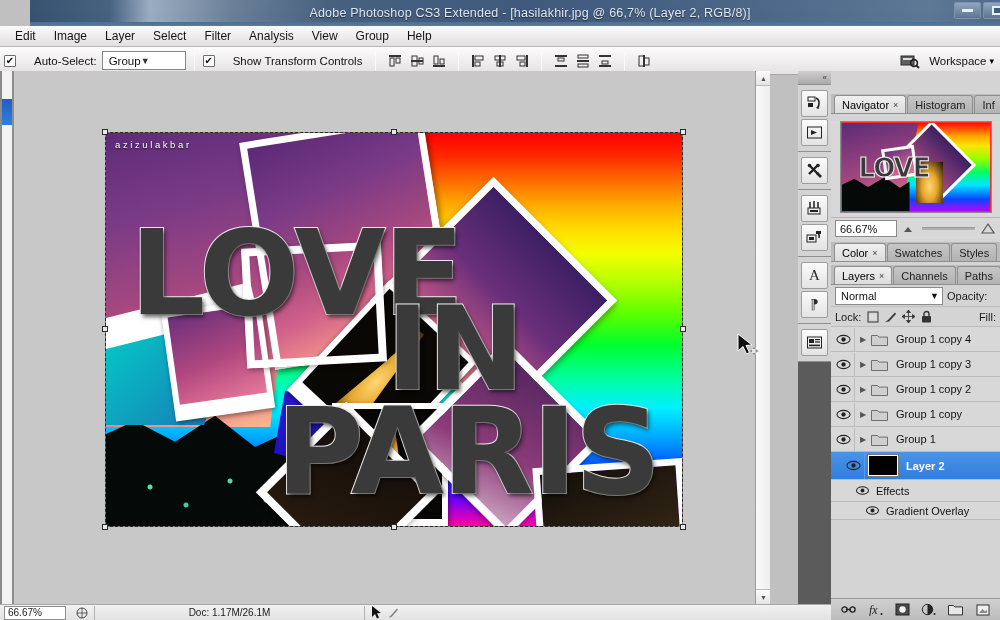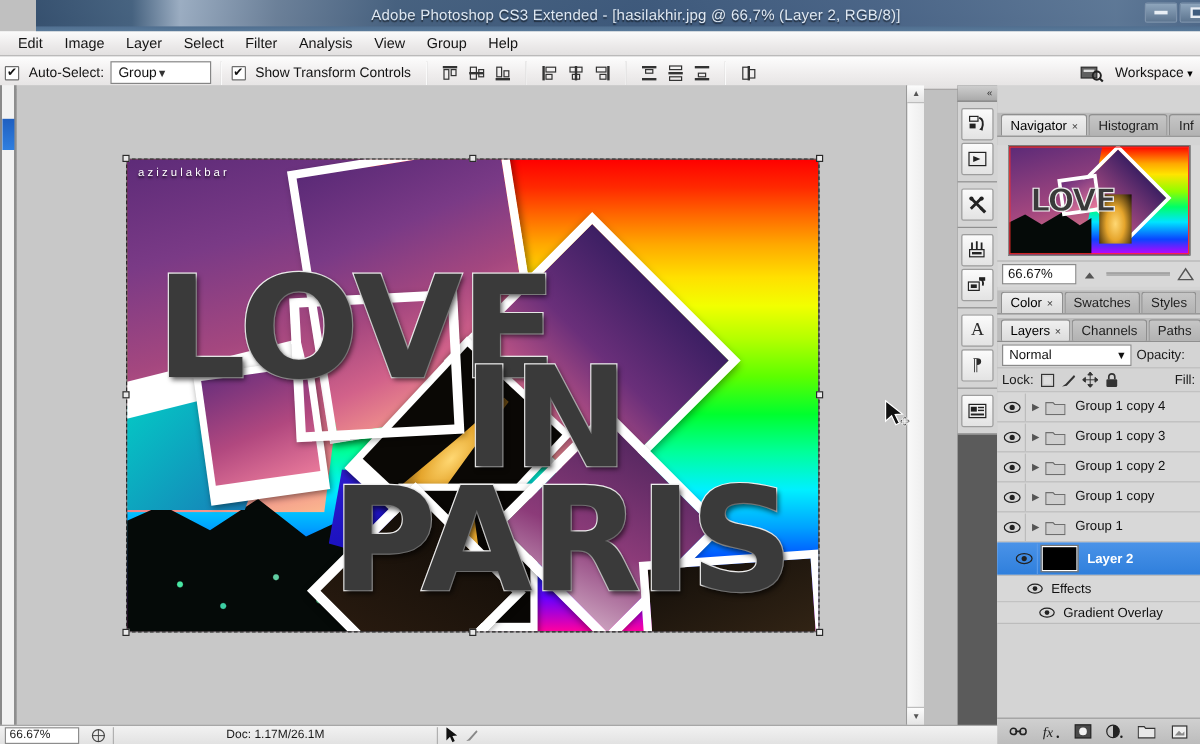--- a/index.html
+++ b/index.html
@@ -62,21 +62,21 @@
   .optionsbar {
     height: 28px; width: 1000px;
     background: linear-gradient(180deg,#fdfdfd,#efeded 55%,#e4e2e2);
     border-bottom: 1px solid #a9a7a7;
     display: flex; align-items: center; padding: 0 4px;
     position: relative;
   }
   .chk { width: 12px; height: 12px; border: 1px solid #6d6d6d; background: #fff;
          display: inline-flex; align-items: center; justify-content: center;
          font-size: 10px; color: #111; line-height: 1; border-radius: 1px; }
-  .ob-label { font-size: 11.5px; color: #121212; margin: 0 5px 0 8px; white-space: nowrap; }
+  .ob-label { font-size: 11.5px; color: #121212; margin: 0 5px 0 18px; white-space: nowrap; }
   .ob-select {
     height: 19px; min-width: 80px; border: 1px solid #868686; background: #fff;
     display: flex; align-items: center; justify-content: flex-start;
     padding: 0 3px 0 6px; font-size: 11.5px; color: #111;
   }
   .ob-select .cv { font-size: 9px; color: #333; }
   .ob-sep { width: 1px; height: 20px; background: #b6b4b4; margin: 0 8px;
             border-right: 1px solid #fafafa; }
   .align-ico {
     width: 20px; height: 20px; margin: 0 1px;

